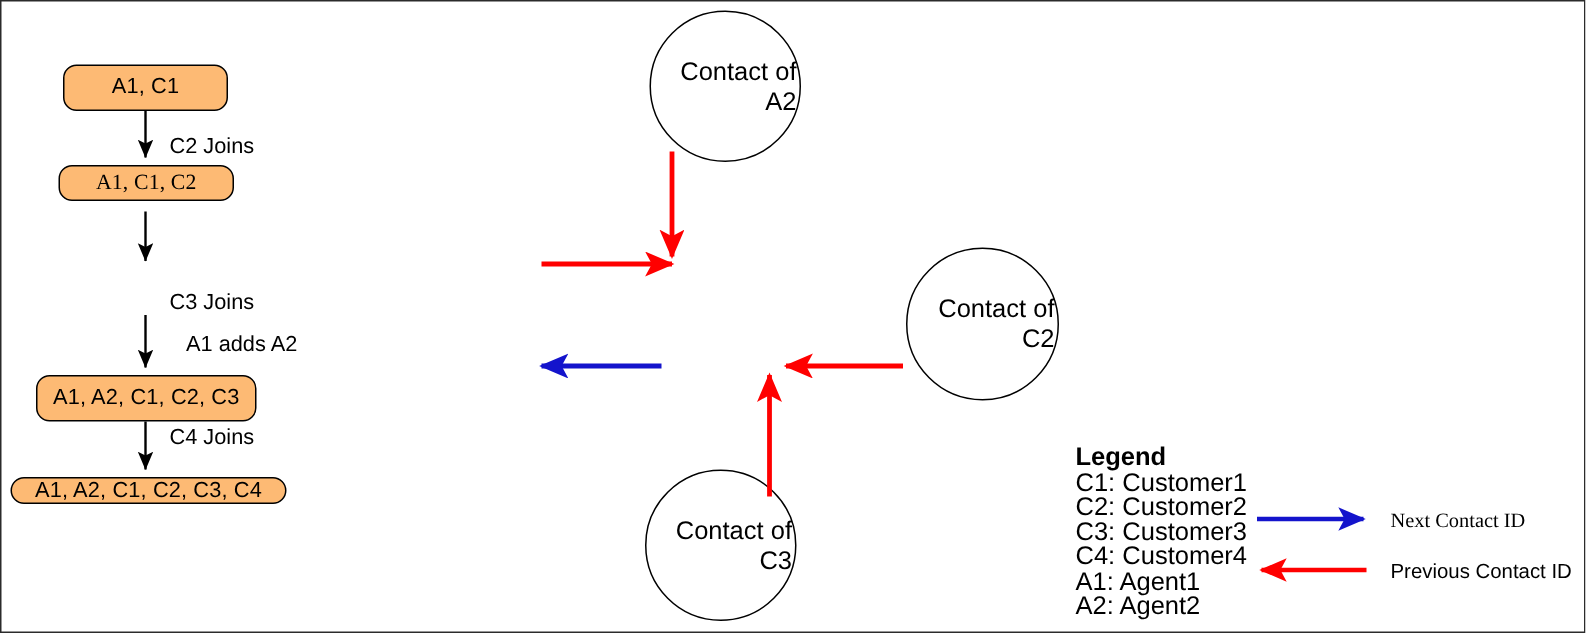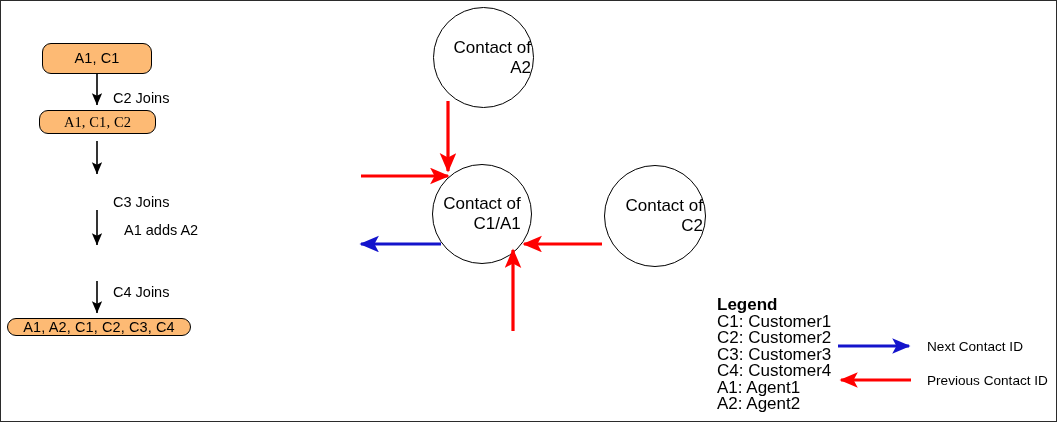--- a/index.html
+++ b/index.html
@@ -100,43 +100,43 @@
 
   <div class="fc-box" style="left:38px; top:109px; width:117px; height:24px;font-family:Liberation Serif, serif;">
     <span>A1, C1, C2</span>
   </div>
 
   <div class="fc-label" style="left:112px; top:150px;margin-top:44px;">C3 Joins</div>
 
 
   <div class="fc-label" style="left:123px; top:222px;">A1 adds A2</div>
 
+  <div class="fc-box" style="left:23px; top:249px; width:147px; height:31px;">
+    <span>A1, A2, C1, C2, C3</span>
+  </div>
 
   <div class="fc-label" style="left:112px; top:284px;">C4 Joins</div>
 
   <div class="fc-box" style="left:6px; top:317px; width:184px; height:18px;align-items:center;">
     <span>A1, A2, C1, C2, C3, C4</span>
   </div>
 
   <div class="node" style="left:432px; top:6px; width:101px; height:101px;">
     <span>Contact of A2</span>
   </div>
 
 
-  <div class="node" style="left:431px; top:163px; width:100px; height:100px;">
-    <span>
-      <span>Contact of</span><br>
-      <span>C1/A1</span>
-    </span>
-  </div>
 
   <div class="node" style="left:603px; top:164px; width:102px; height:102px;">
     <span>Contact of C2</span>
   </div>
 
+  <div class="node" style="left:429px; top:312px; width:101px; height:101px;">
+    <span>Contact of C3</span>
+  </div>
 
   <svg class="layer" viewBox="0 0 1057 422">
     <defs>
       <marker id="arrow-black" markerWidth="9" markerHeight="9" refX="7.4" refY="3.2" orient="auto" markerUnits="strokeWidth">
         <path d="M0,0 L7.6,3.2 L0,6.4 L1.6,3.2 z" fill="#000000"></path>
       </marker>
       <marker id="arrow-red" markerWidth="7" markerHeight="7" refX="5.6" refY="2.6" orient="auto" markerUnits="strokeWidth">
         <path d="M0,0 L6.1,2.6 L0,5.2 L1.4,2.6 z" fill="#FF0000"></path>
       </marker>
       <marker id="arrow-blue" markerWidth="7" markerHeight="7" refX="5.6" refY="2.6" orient="auto" markerUnits="strokeWidth">
@@ -185,16 +185,16 @@
       <span class="key">C4</span><span>: </span><span>Customer4</span>
     </div>
     <div>
       <span class="key">A1</span><span>: </span><span>Agent1</span>
     </div>
     <div>
       <span class="key">A2</span><span>: </span><span>Agent2</span>
     </div>
   </div>
 
-  <div class="legend-text" style="left:926px; top:339px;">Next Contact ID</div>
+  <div class="legend-text" style="left:926px; top:339px;font-family:Liberation Serif, serif;">Next Contact ID</div>
   <div class="legend-text" style="left:926px; top:373px;">Previous Contact ID</div>
 
 </div>
 
 </body></html>

